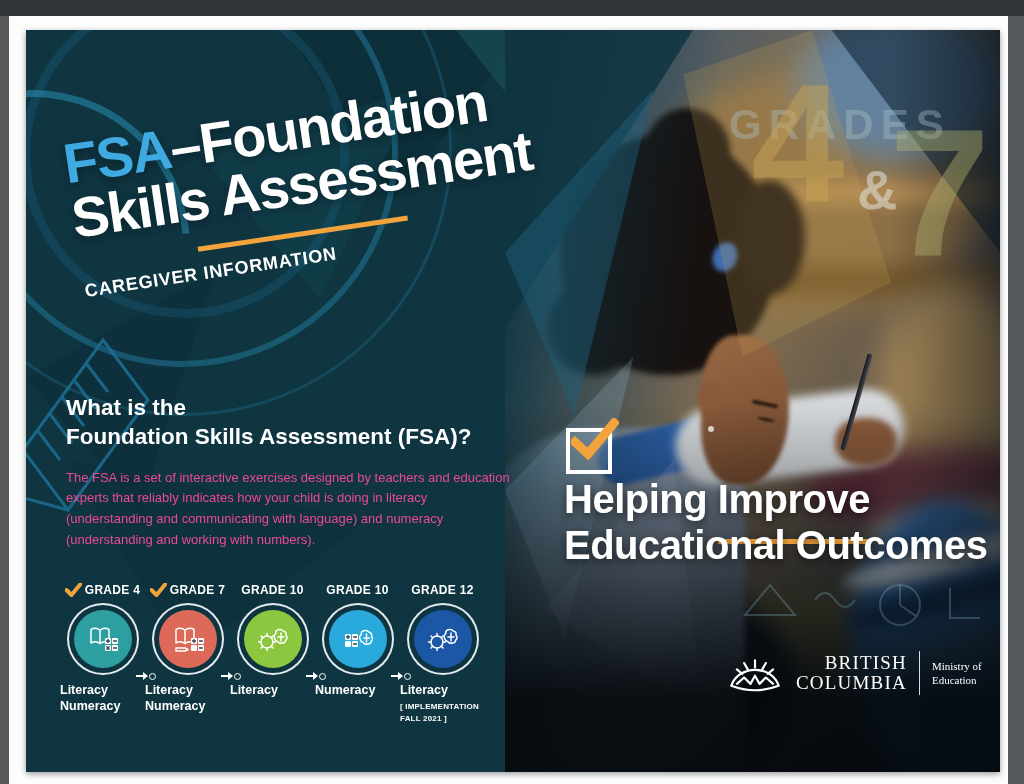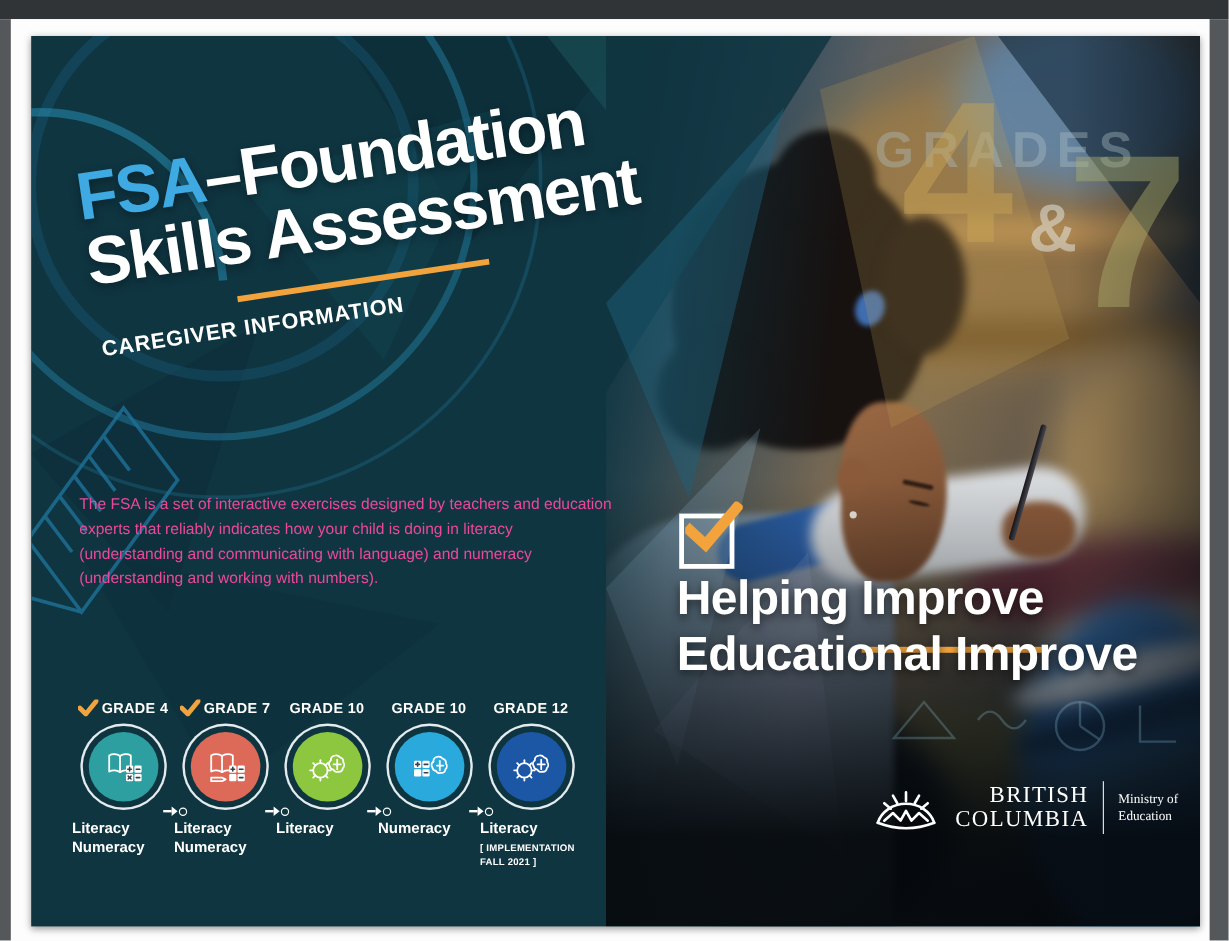--- a/index.html
+++ b/index.html
@@ -231,20 +231,21 @@
     </div>
 
     <div class="title-rot">
       <div class="title-line"><span class="title-acronym">FSA</span><span>–</span><span>Foundation</span></div>
       <div class="title-line">Skills Assessment</div>
       <div class="title-rule"></div>
       <div class="eyebrow">CAREGIVER INFORMATION</div>
     </div>
 
     <div class="what">
+      <h2><span>What is the</span><br><span>Foundation Skills Assessment (FSA)?</span></h2>
       <p>The FSA is a set of interactive exercises designed by teachers and education experts that reliably indicates how your child is doing in literacy (understanding and communicating with language) and numeracy (understanding and working with numbers).</p>
     </div>
 
     <div class="timeline">
       <div class="tl-row">
 
         <div class="tl-item">
           <div class="tl-grade">
             <svg class="tl-check" viewBox="0 0 16 14">
                 <polyline points="1,7 6,12 15,1"></polyline>
@@ -397,21 +398,21 @@
     </div>
 
     <div class="checkbox-wrap">
       <div class="checkbox"></div>
       <svg class="checkbox-check" viewBox="0 0 48 46">
           <polyline points="4,24 17,36 43,5"></polyline>
         </svg>
     </div>
     <div class="tagline">
       <span>Helping </span><span class="tag-underline">Improve</span><br>
-      <span>Educational Improve</span>
+      <span>Educational Outcomes</span>
     </div>
 
     <div class="bc-logo">
       <svg class="bc-mark" viewBox="0 0 64 48">
         <path d="M6 38 A27 24 0 0 1 58 38"></path>
         <path d="M6 38 Q32 48 58 38"></path>
         <path d="M12 36 l8 -7 l7 7 l5 -9 l5 9 l7 -7 l8 7"></path>
         <path d="M32 10 v8 M20 13 l4 7 M44 13 l-4 7 M12 20 l6 5 M52 20 l-6 5"></path>
       </svg>
       <div class="bc-name">

